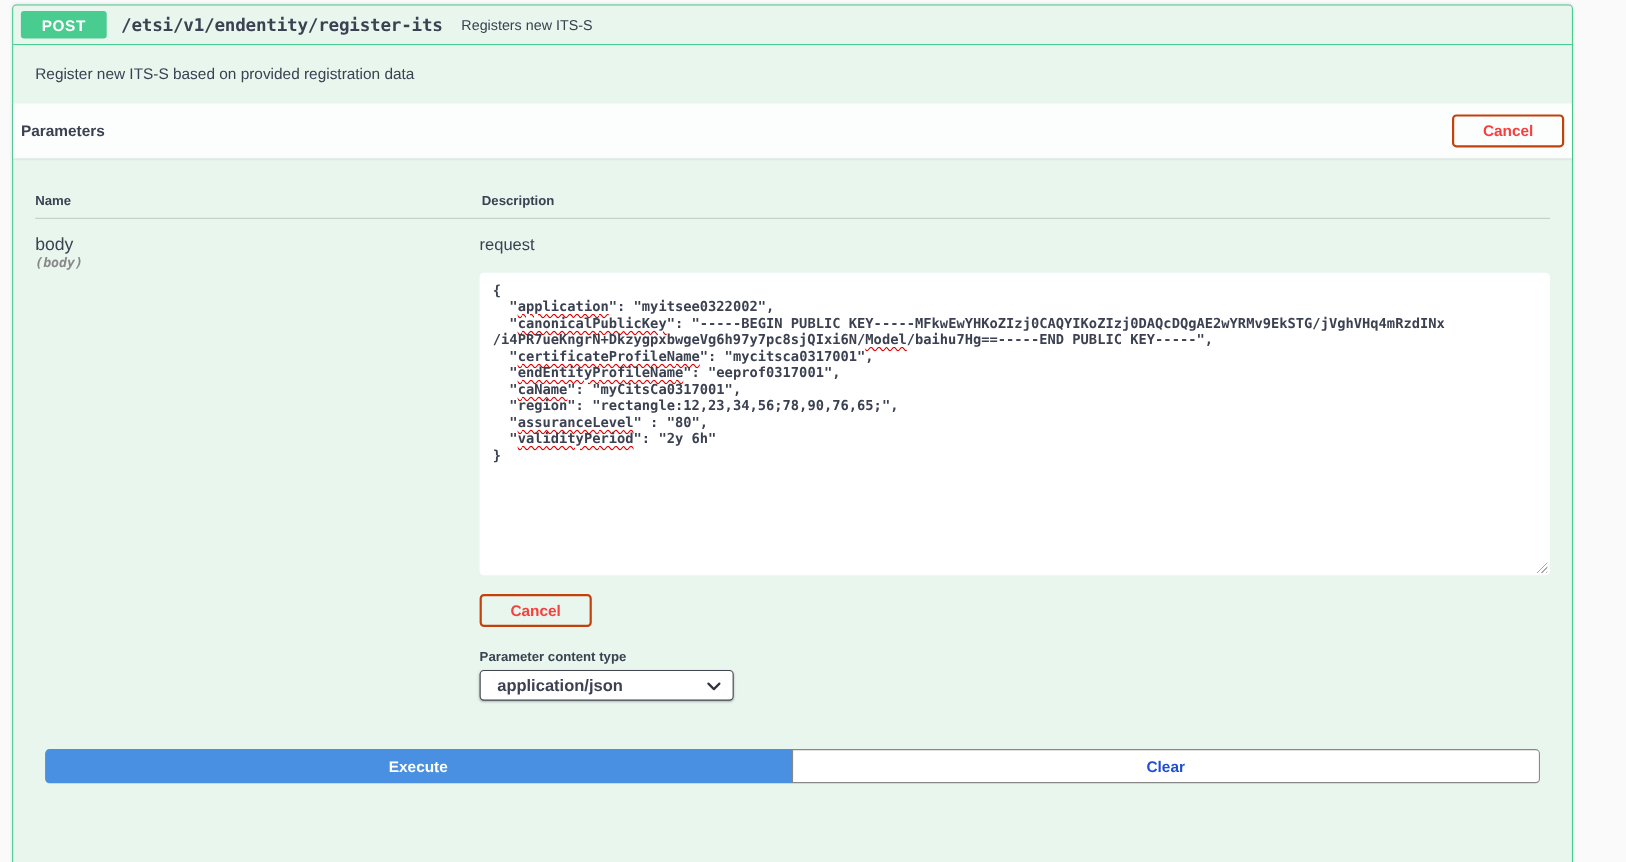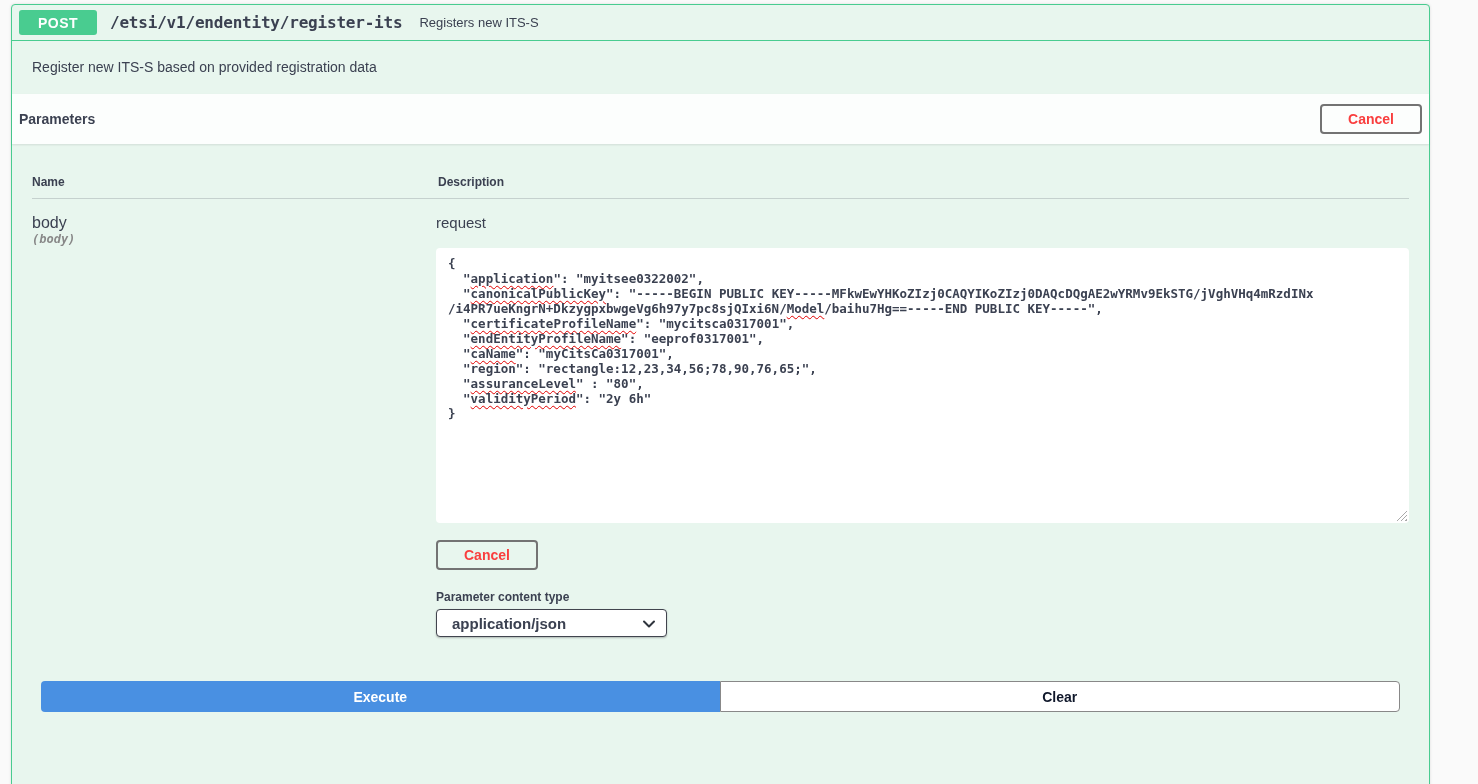--- a/index.html
+++ b/index.html
@@ -46,21 +46,21 @@
   .section-header {
     background: rgba(255,255,255,.85);
     height: 50px;
     padding: 0 7px;
     display: flex; align-items: center; justify-content: space-between;
     box-shadow: 0 1px 2px rgba(0,0,0,.1);
   }
   .section-title { font-size: 14px; font-weight: bold; }
   .btn-cancel {
     background: transparent;
-    border: 2px solid #737373;
+    border: 2px solid #c2410c;
     color: #f93e3e;
     font-family: inherit;
     font-weight: bold; font-size: 14px;
     border-radius: 4px;
     padding: 5px 26px; height: 30px;
     cursor: pointer;
   }
   
   .table-wrap { padding: 31px 20px 0 20px; }
   .thead {
@@ -129,21 +129,21 @@
   .execute-wrapper { display: flex; margin-top: 44px; padding: 0 29px 20px 29px; }
   .btn-execute {
     flex: 1; height: 31px;
     background: #4990e2; color: #fff;
     border: none; border-radius: 4px 0 0 4px;
     font-family: inherit; font-weight: bold; font-size: 14px;
     cursor: pointer;
   }
   .btn-clear {
     flex: 1; height: 31px;
-    background: #fff; color: #0f172a;
+    background: #fff; color: #1d4ed8;
     border: 1px solid #888; border-radius: 0 4px 4px 0;
     font-family: inherit; font-weight: bold; font-size: 14px;
     cursor: pointer;
   }
 </style>
 </head>
 <body>
 
 <div class="opblock">
 

